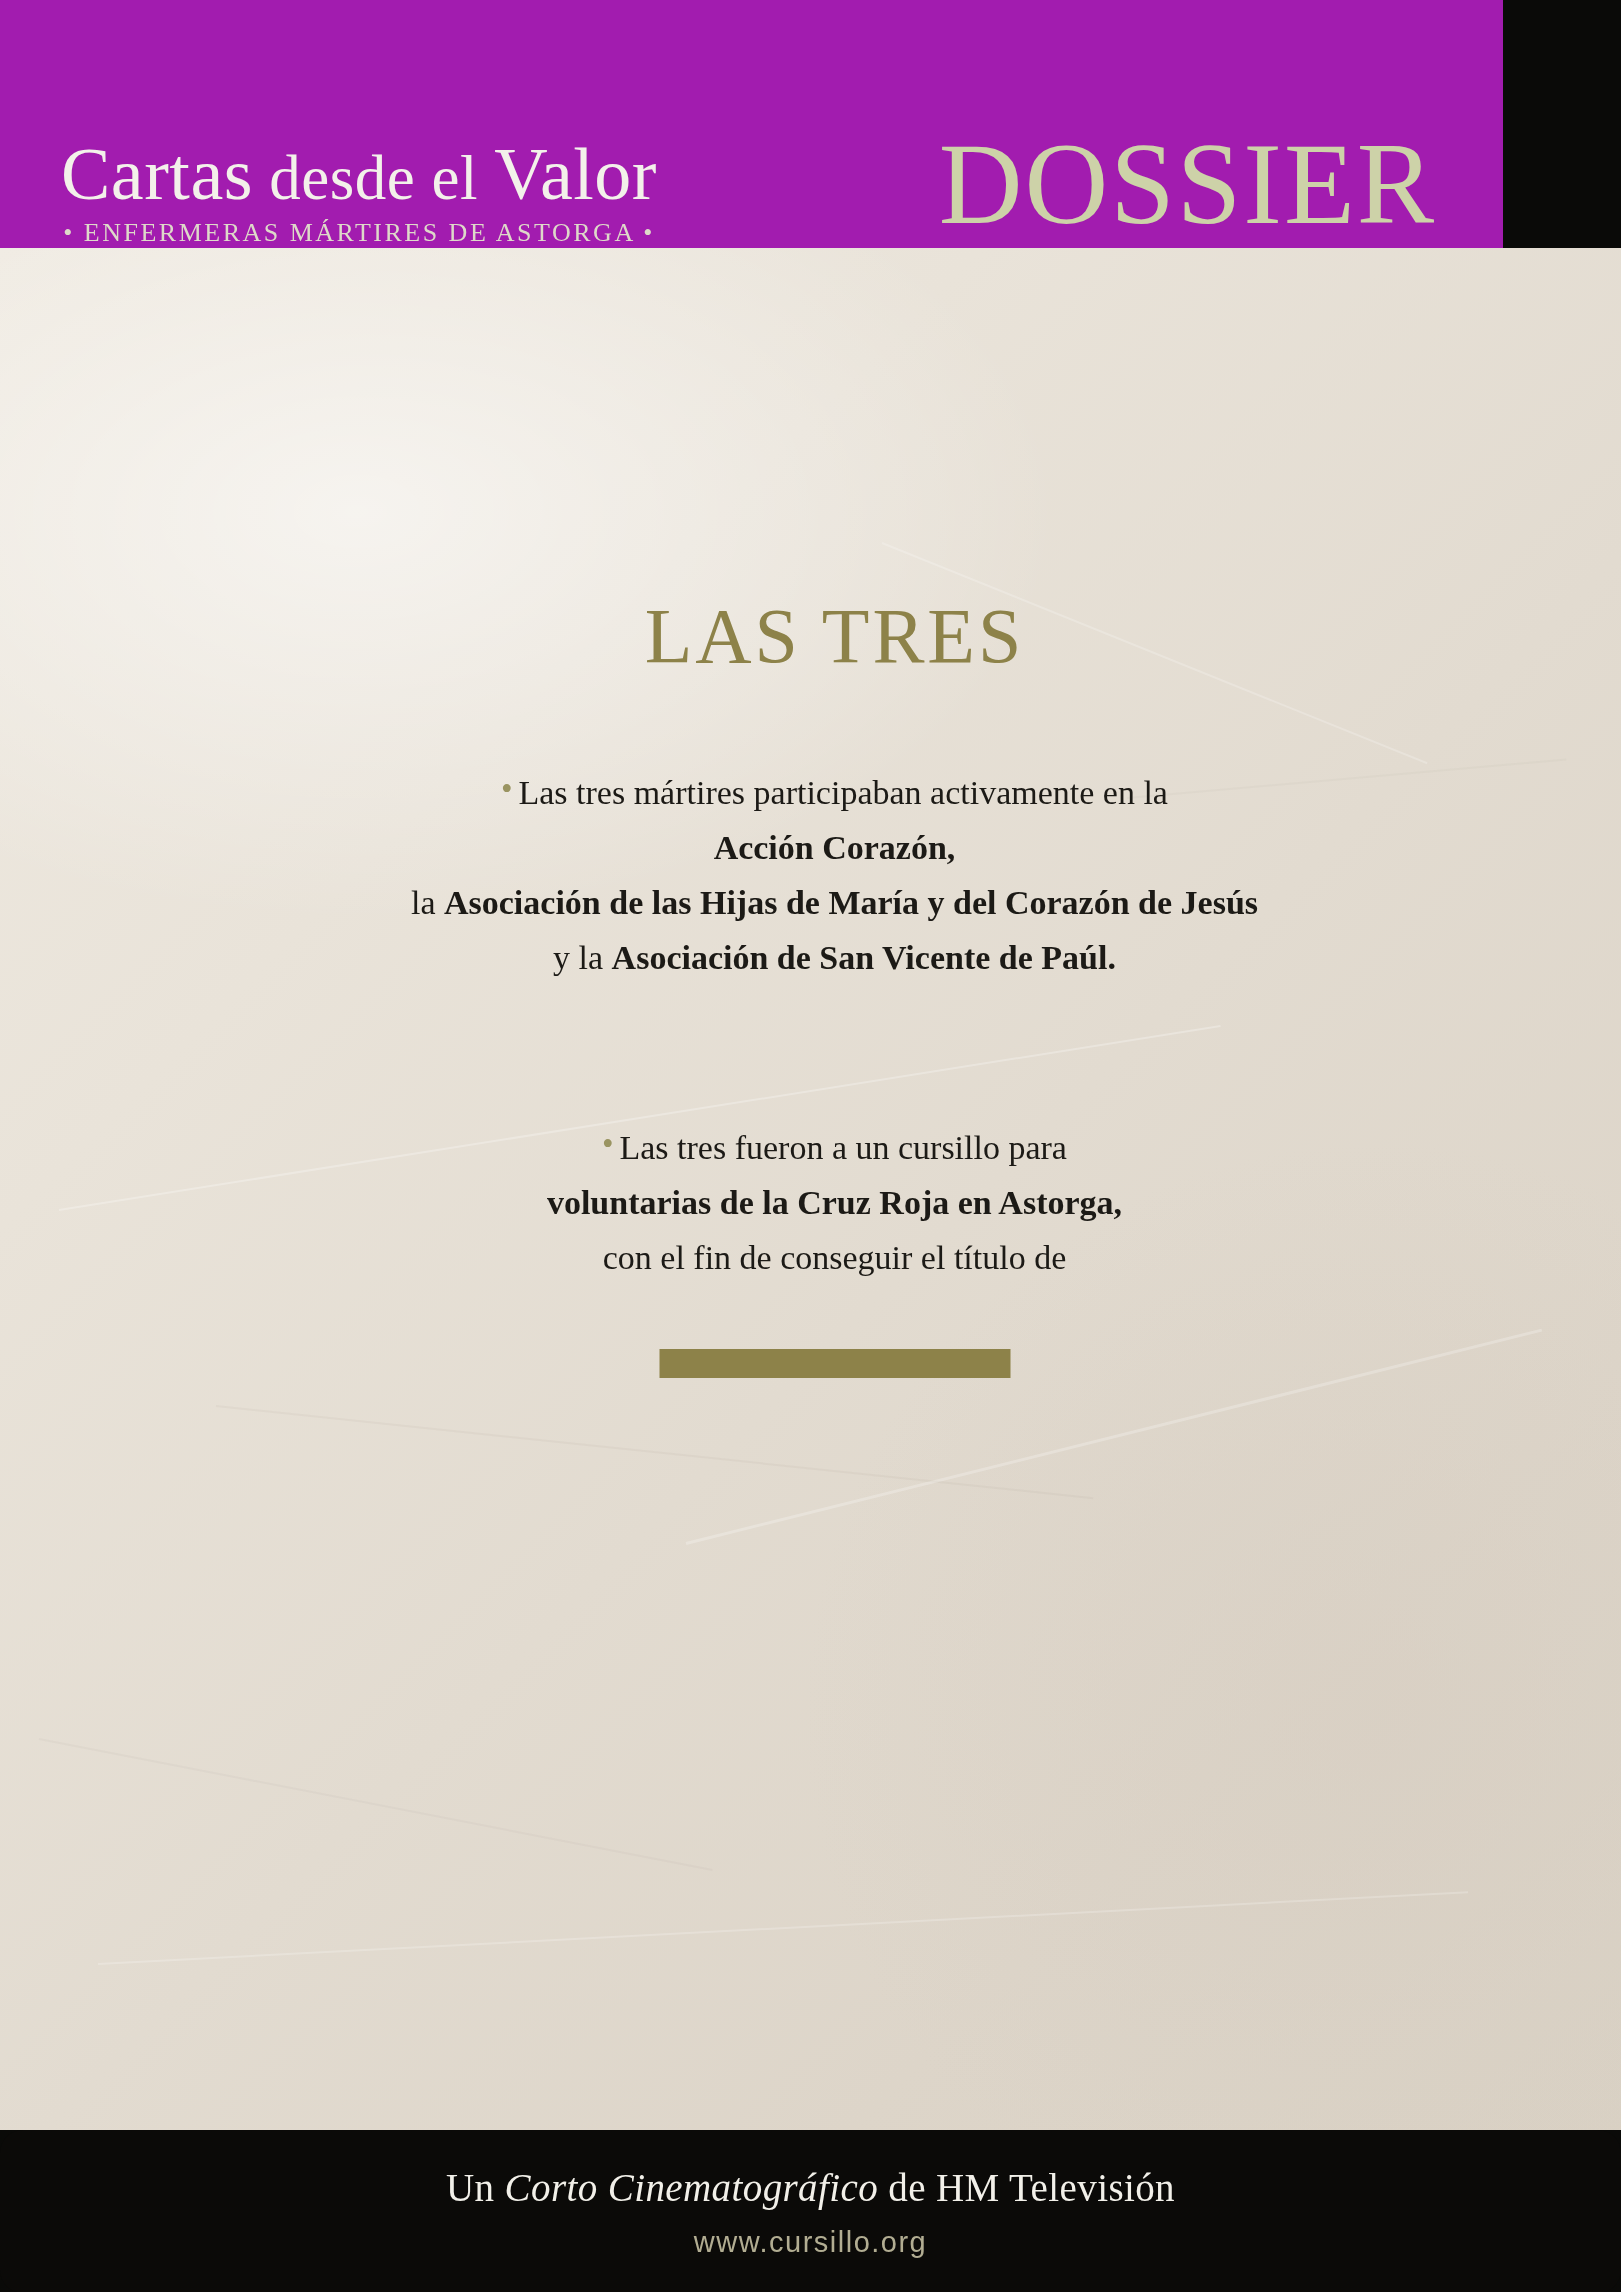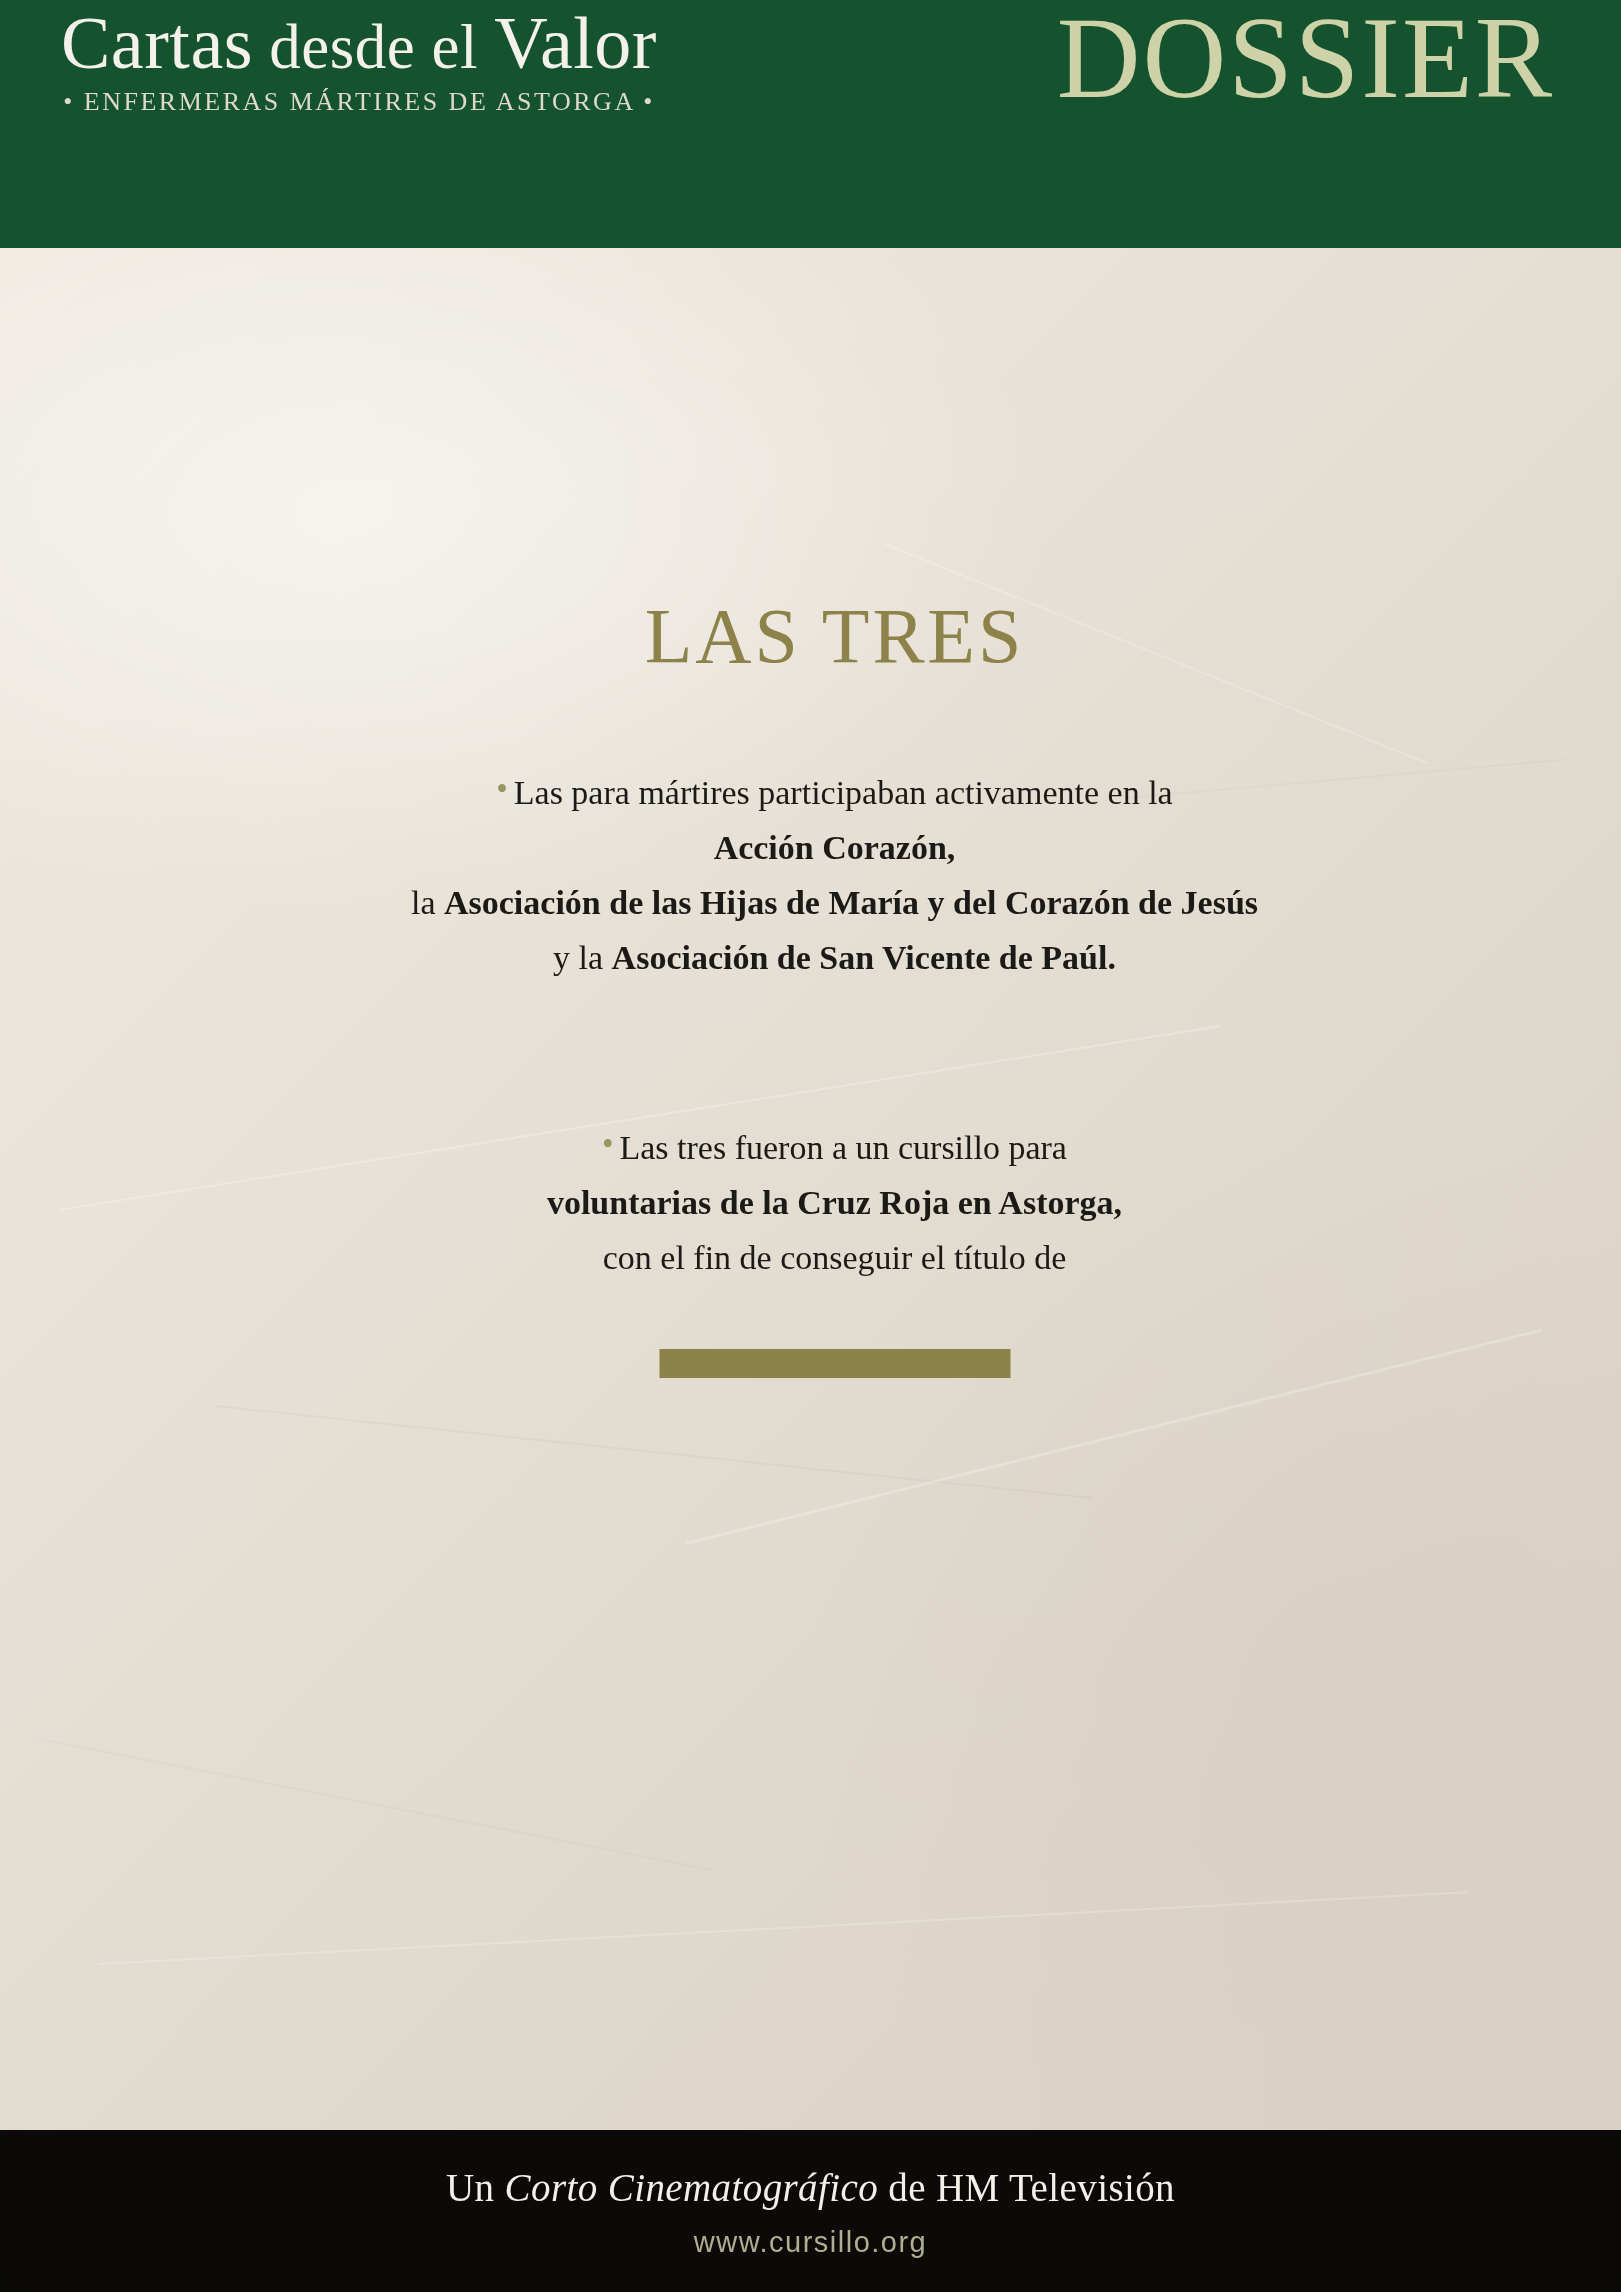--- a/index.html
+++ b/index.html
@@ -13,25 +13,25 @@
     height: 2293px;
     overflow: hidden;
     background: #0a0a08;
     font-family: "Liberation Serif", serif;
   }
 
   
   .header {
     position: absolute;
     top: 0; left: 0;
-    width: 1621px;
+    width: 1503px;
     height: 248px;
-    background: #14532d;
+    background: #a21caf;
     display: flex;
-    align-items: flex-start;
+    align-items: flex-end;
     justify-content: space-between;
     box-sizing: border-box;
     padding: 0 59px 0 61px;
   }
   .brand {
     display: block;
     text-align: center;
     padding-top: 5.9px;
   }
   .brand-main {
@@ -186,21 +186,21 @@
     <div class="scratch dark" style="left:39px; top:1490px; width:686px; height:2px; transform:rotate(11deg); opacity:.3;"></div>
     <div class="scratch" style="left:882px; top:294px; width:588px; height:2px; transform:rotate(22deg); opacity:.4;"></div>
     <div class="scratch dark" style="left:1127px; top:549px; width:441px; height:2px; transform:rotate(-5deg); opacity:.25;"></div>
     <div class="scratch" style="left:98px; top:1715px; width:1372px; height:2px; transform:rotate(-3deg); opacity:.4;"></div>
   </div>
 
   <div class="content">
     <div class="title">LAS TRES</div>
 
     <div class="block block-1" id="block-0">
-        <div><span class="bullet">•</span><span>Las para mártires participaban activamente en la</span></div>
+        <div><span class="bullet">•</span><span>Las tres mártires participaban activamente en la</span></div>
         <div><span class="b">Acción Corazón,</span></div>
         <div><span>la </span><span class="b">Asociación de las Hijas de María y del Corazón de Jesús</span></div>
         <div><span>y la </span><span class="b">Asociación de San Vicente de Paúl.</span></div>
       </div>
     <div class="block block-2" id="block-1">
         <div><span class="bullet">•</span><span>Las tres fueron a un cursillo para</span></div>
         <div><span class="b">voluntarias de la Cruz Roja en Astorga,</span></div>
         <div><span>con el fin de conseguir el título de</span></div>
       </div>
 

